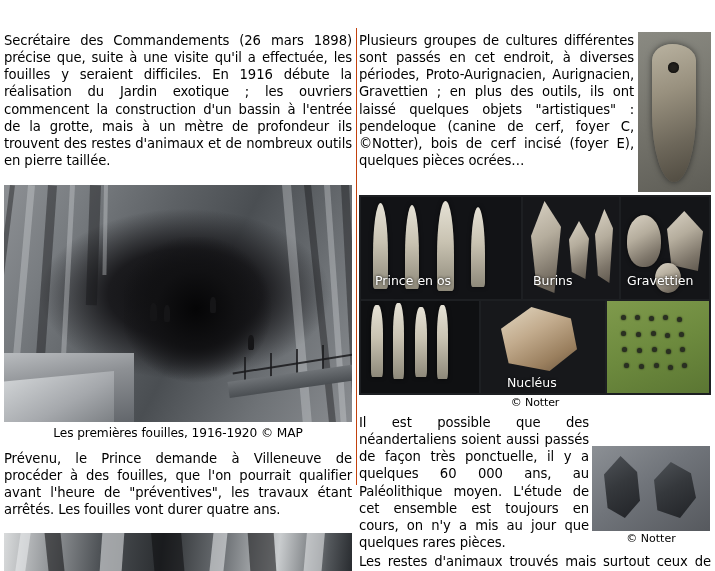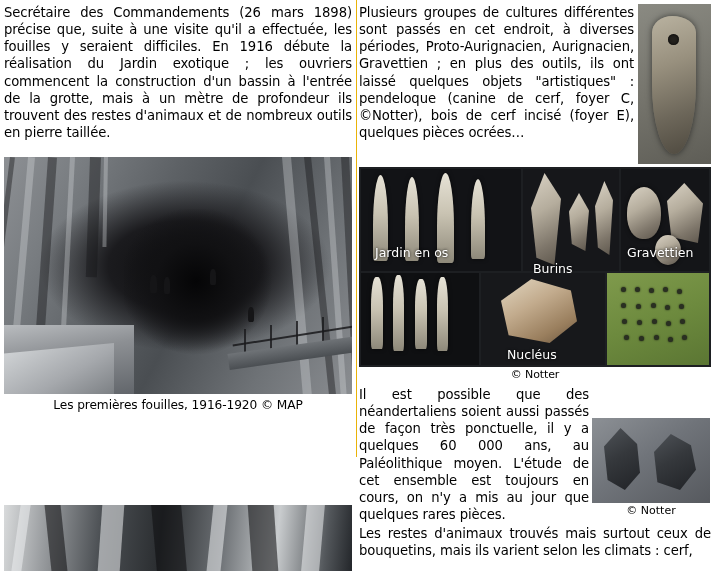--- a/index.html
+++ b/index.html
@@ -10,21 +10,22 @@
   body {
     width: 715px;
     height: 571px;
     font-family: "DejaVu Sans", sans-serif;
     overflow: hidden;
   }
   .page {
     position: relative;
     width: 715px;
     height: 457px;
-    background: #eab308;
+    background: #c2410c;
+    margin-top: 28px;
   }
 
   
   .textblock {
     position: absolute;
     font-family: "DejaVu Sans", sans-serif;
     color: #000000;
     line-height: 1.30;
     text-align: justify;
     letter-spacing: -0.1px;
@@ -263,20 +264,21 @@
       <div style="position:absolute;left:224px;top:188px;width:130px;height:16px;background:linear-gradient(180deg,#6f7377,#4a4e52);transform:rotate(-8deg);"></div>
 
       <div class="person" style="left:146px;top:118px;width:7px;height:18px;"></div>
       <div class="person" style="left:160px;top:120px;width:6px;height:17px;"></div>
       <div class="person" style="left:206px;top:112px;width:6px;height:16px;"></div>
       <div class="person" style="left:244px;top:150px;width:6px;height:15px;"></div>
     </div>
 
     <div class="textblock" id="first-dig-caption">Les premières fouilles, 1916-1920 © MAP</div>
 
+    <div class="textblock" id="left-text-2">Prévenu, le Prince demande à Villeneuve de procéder à des fouilles, que l'on pourrait qualifier avant l'heure de "préventives", les travaux étant arrêtés. Les fouilles vont durer quatre ans.</div>
 
     <div id="bottom-photo">
       <div class="rockbg"></div>
       <div class="rockstreak" style="left:12px;top:0;width:10px;height:66px;transform:skewX(-8deg);"></div>
       <div class="rockdark" style="left:44px;top:0;width:16px;height:66px;transform:skewX(6deg);"></div>
       <div class="rockstreak" style="left:96px;top:0;width:22px;height:66px;transform:skewX(-4deg);"></div>
       <div class="rockdark" style="left:150px;top:0;width:30px;height:66px;transform:skewX(5deg);"></div>
       <div class="rockstreak" style="left:206px;top:0;width:14px;height:66px;transform:skewX(-6deg);"></div>
       <div class="rockdark" style="left:246px;top:0;width:26px;height:66px;transform:skewX(4deg);"></div>
       <div class="rockstreak" style="left:300px;top:0;width:18px;height:66px;transform:skewX(-5deg);"></div>
@@ -304,22 +306,22 @@
     <div class="tool-panel" style="left:164px;top:2px;width:96px;height:102px;background:#16171a;"></div>
     <div class="flint" style="left:172px;top:6px;width:30px;height:92px;clip-path:polygon(45% 0,100% 28%,78% 100%,18% 92%,0 38%);"></div>
     <div class="flint" style="left:210px;top:26px;width:20px;height:58px;clip-path:polygon(50% 0,100% 30%,82% 100%,14% 88%,0 32%);"></div>
     <div class="flint" style="left:236px;top:14px;width:18px;height:74px;clip-path:polygon(52% 0,100% 26%,80% 100%,16% 90%,0 34%);"></div>
 
     <div class="tool-panel" style="left:262px;top:2px;width:88px;height:102px;background:#141518;"></div>
     <div class="flint" style="left:268px;top:20px;width:34px;height:52px;border-radius:50% 50% 45% 45%;"></div>
     <div class="flint" style="left:308px;top:16px;width:36px;height:60px;clip-path:polygon(48% 0,100% 34%,86% 100%,12% 90%,0 30%);"></div>
     <div class="flint" style="left:296px;top:68px;width:26px;height:30px;border-radius:50%;"></div>
 
-    <div class="tool-label" style="left:16px;top:78px;">Jardin en os</div>
-    <div class="tool-label" style="left:174px;top:94px;">Burins</div>
+    <div class="tool-label" style="left:16px;top:78px;">Prince en os</div>
+    <div class="tool-label" style="left:174px;top:78px;">Burins</div>
     <div class="tool-label" style="left:268px;top:78px;">Gravettien</div>
 
     <div class="tool-panel" style="left:2px;top:106px;width:118px;height:92px;background:#0f1012;"></div>
     <div class="bone-point" style="left:12px;top:110px;width:12px;height:72px;border-radius:40% 40% 10% 10%;"></div>
     <div class="bone-point" style="left:34px;top:108px;width:11px;height:76px;border-radius:40% 40% 10% 10%;"></div>
     <div class="bone-point" style="left:56px;top:112px;width:12px;height:70px;border-radius:40% 40% 10% 10%;"></div>
     <div class="bone-point" style="left:78px;top:110px;width:11px;height:74px;border-radius:40% 40% 10% 10%;"></div>
 
     <div class="tool-panel" style="left:122px;top:106px;width:124px;height:92px;background:#17181b;"></div>
     <div class="flint" style="left:142px;top:112px;width:76px;height:64px;clip-path:polygon(40% 0,92% 18%,100% 66%,64% 100%,10% 88%,0 34%);background:linear-gradient(150deg,#e2d7c1 0%,#c2ab8d 40%,#9a7f5e 75%,#6d5740 100%);"></div>

